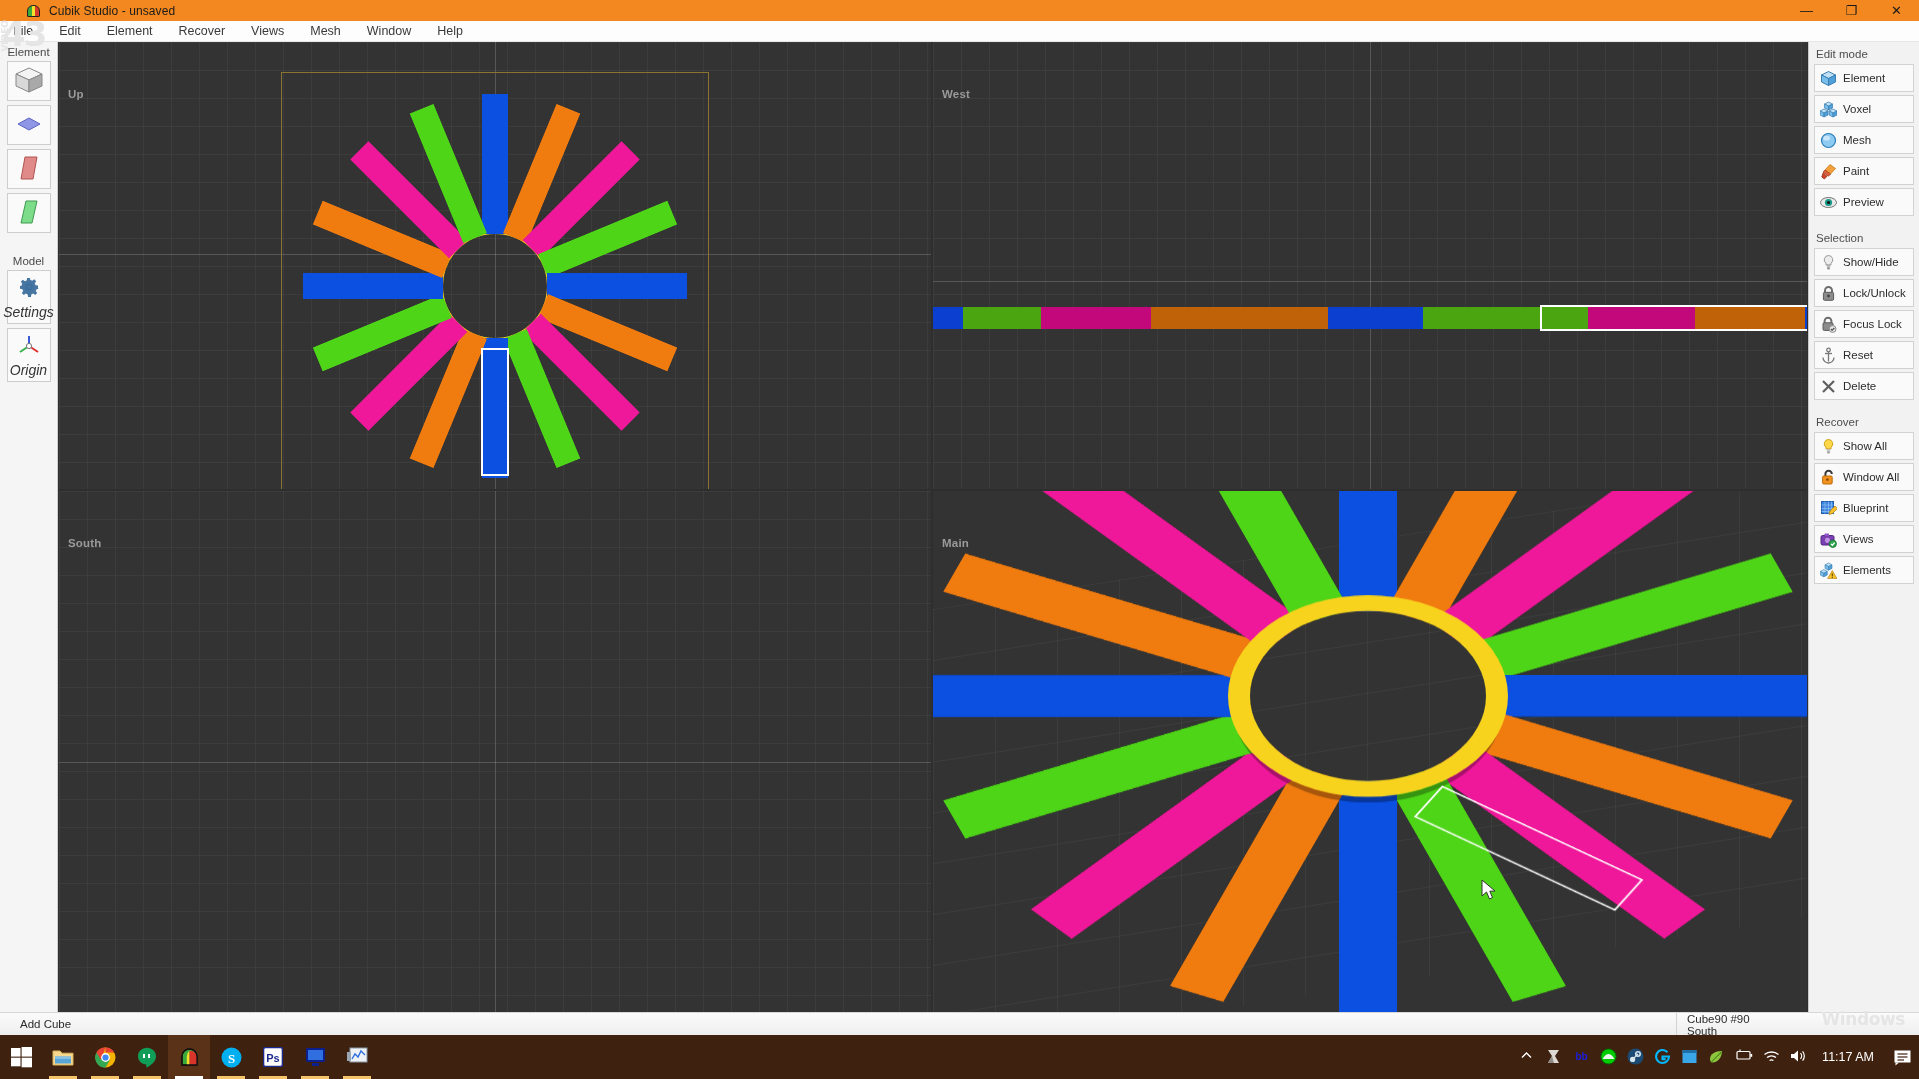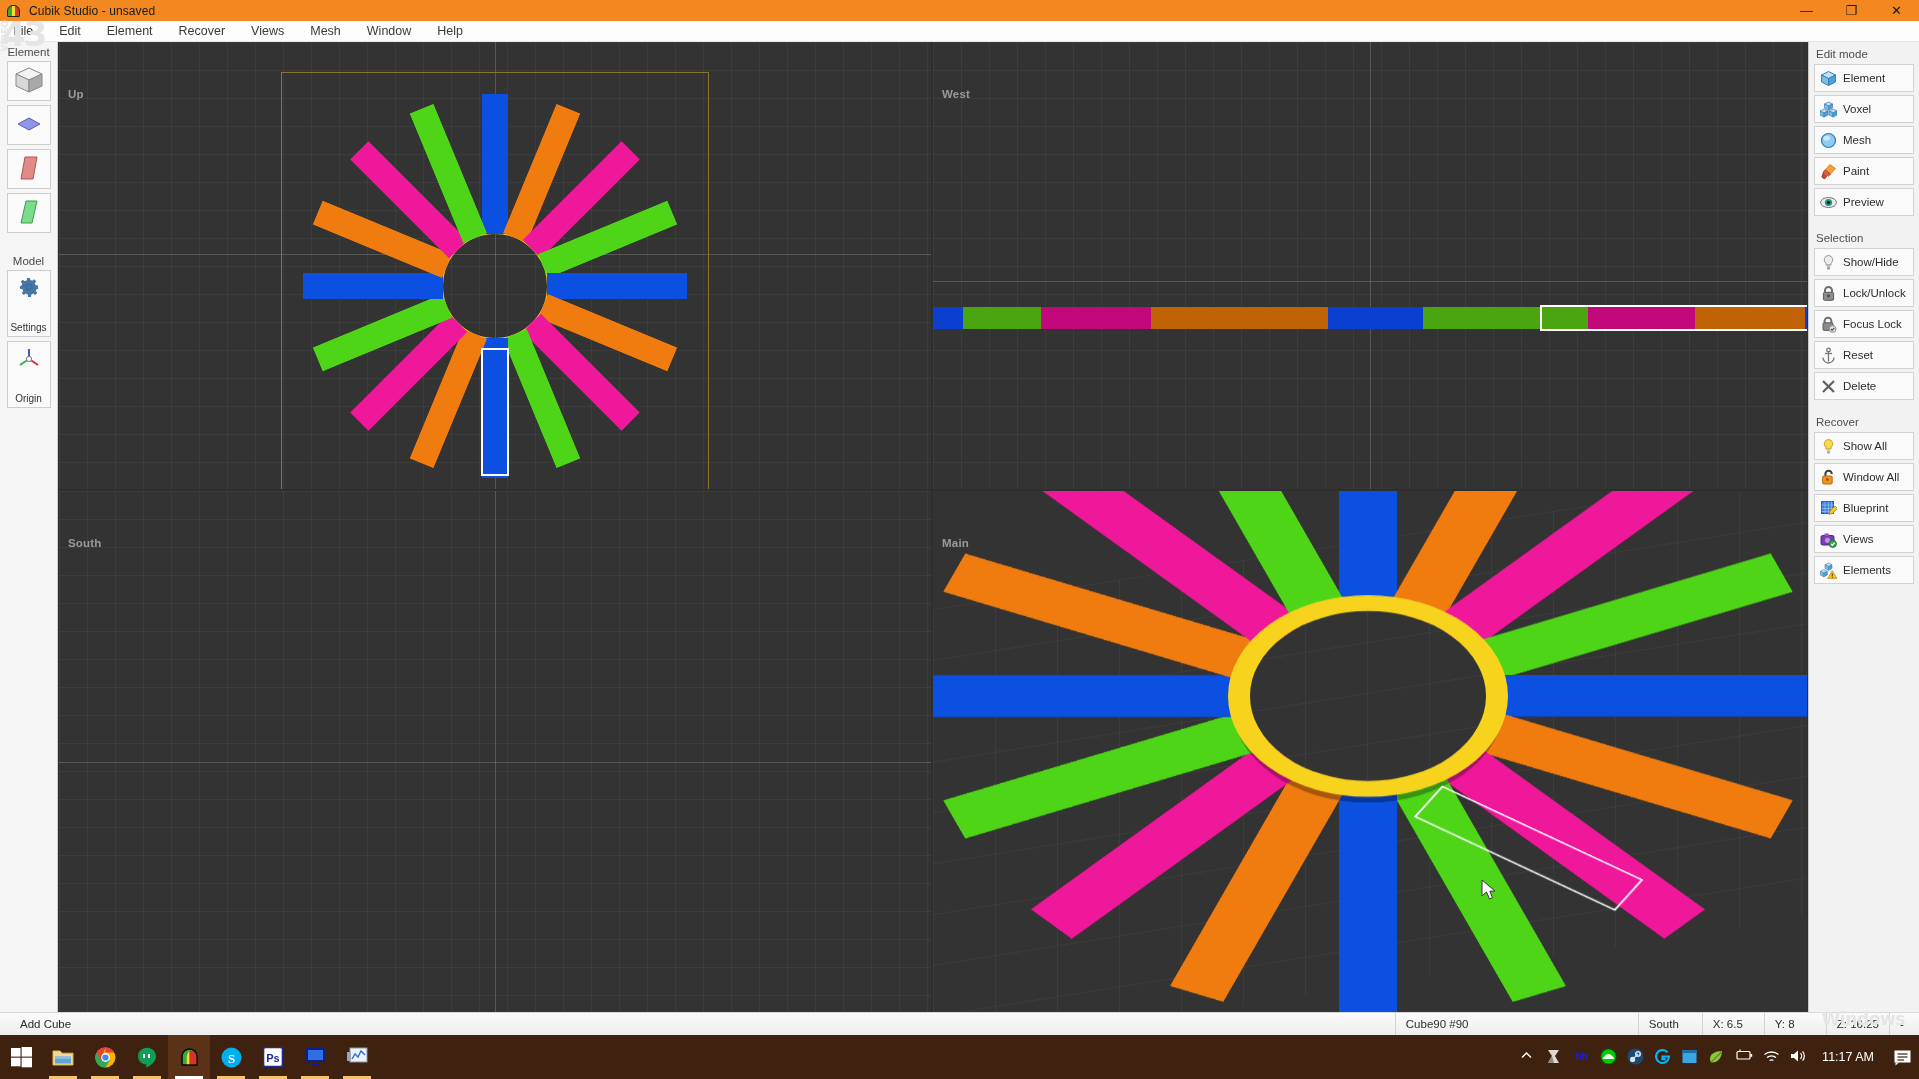--- a/index.html
+++ b/index.html
@@ -7,21 +7,21 @@
     width: 1919px; height: 1079px;
     overflow: hidden;
     font-family: "Liberation Sans", sans-serif;
     background: #2e2e2e;
   }
   #app { position: relative; width: 1919px; height: 1079px; }
 
   
   .titlebar {
     position: absolute; left: 0; top: 0; width: 1919px; height: 21px;
-    background: #f2881f; display: flex; align-items: center;
+    background: #f2881f; display: flex; align-items: center; padding-left: 20px;
   }
   .tb-icon { width: 16px; height: 14px; margin-left: 6px; margin-right: 7px; position: relative; }
   .tb-icon .dome {
     position: absolute; left: 1px; top: 1px; width: 13px; height: 12px;
     background: linear-gradient(90deg, #3ba93b 0 33%, #f2e02a 33% 66%, #d83a2a 66% 100%);
     border: 1px solid #222;
     border-radius: 6px 6px 1px 1px;
   }
   .tb-title { color: #1a1a1a; font-size: 12px; letter-spacing: .1px; }
   .tb-btns { position: absolute; right: 0; top: 0; height: 21px; display: flex; }
@@ -46,21 +46,21 @@
     background: #f5f5f5; border-right: 1px solid #cfcfcf;
   }
   .rail-group-label {
     font-size: 11.5px; color: #4a4a4a; text-align: center; padding: 4px 0 3px 0;
   }
   .rail-btn {
     width: 44px; margin: 0 auto 4px auto; background: #fafafa;
     border: 1px solid #cdcdcd; display: flex; flex-direction: column;
     align-items: center; justify-content: center; padding: 4px 0 3px 0;
   }
-  .rail-btn .lbl { font-size: 10px; color: #333; margin-top: 19px; }
+  .rail-btn .lbl { font-size: 14px; color: #333; margin-top: 1px; font-style: italic; }
   .rail-sep { height: 14px; }
   
   .right-panel {
     position: absolute; right: 0; top: 42px; width: 111px; height: 993px;
     background: #f2f2f2; border-left: 1px solid #c9c9c9;
   }
   .rp-section-title {
     font-size: 11.5px; color: #4d4d4d; padding: 6px 16px 4px 7px;
   }
   .rp-btn {
@@ -111,21 +111,21 @@
   .iso-petal { position: absolute; transform-origin: 50% 50%; }
 
   
   .statusbar {
     position: absolute; left: 0; bottom: 44px; width: 1919px; height: 23px;
     background: linear-gradient(#fbfbfb, #eeeeee);
     border-top: 1px solid #d8d8d8; display: flex; align-items: center;
     font-size: 11.5px; color: #2b2b2b;
   }
   .sb-left { padding-left: 20px; }
-  .sb-cells { margin-left: auto; display: flex; height: 23px; }
+  .sb-cells { margin-left: auto; display: flex; height: 23px; flex-direction: column; }
   .sb-cell {
     display: flex; align-items: center; padding: 0 10px; height: 23px;
     border-left: 1px solid #d3d3d3; white-space: nowrap;
   }
   .sb-cell.obj { min-width: 243px; }
   .sb-cell.dir { min-width: 64px; }
   .sb-cell.co  { min-width: 62px; }
   .sb-cell.last{ min-width: 30px; }
 
   

